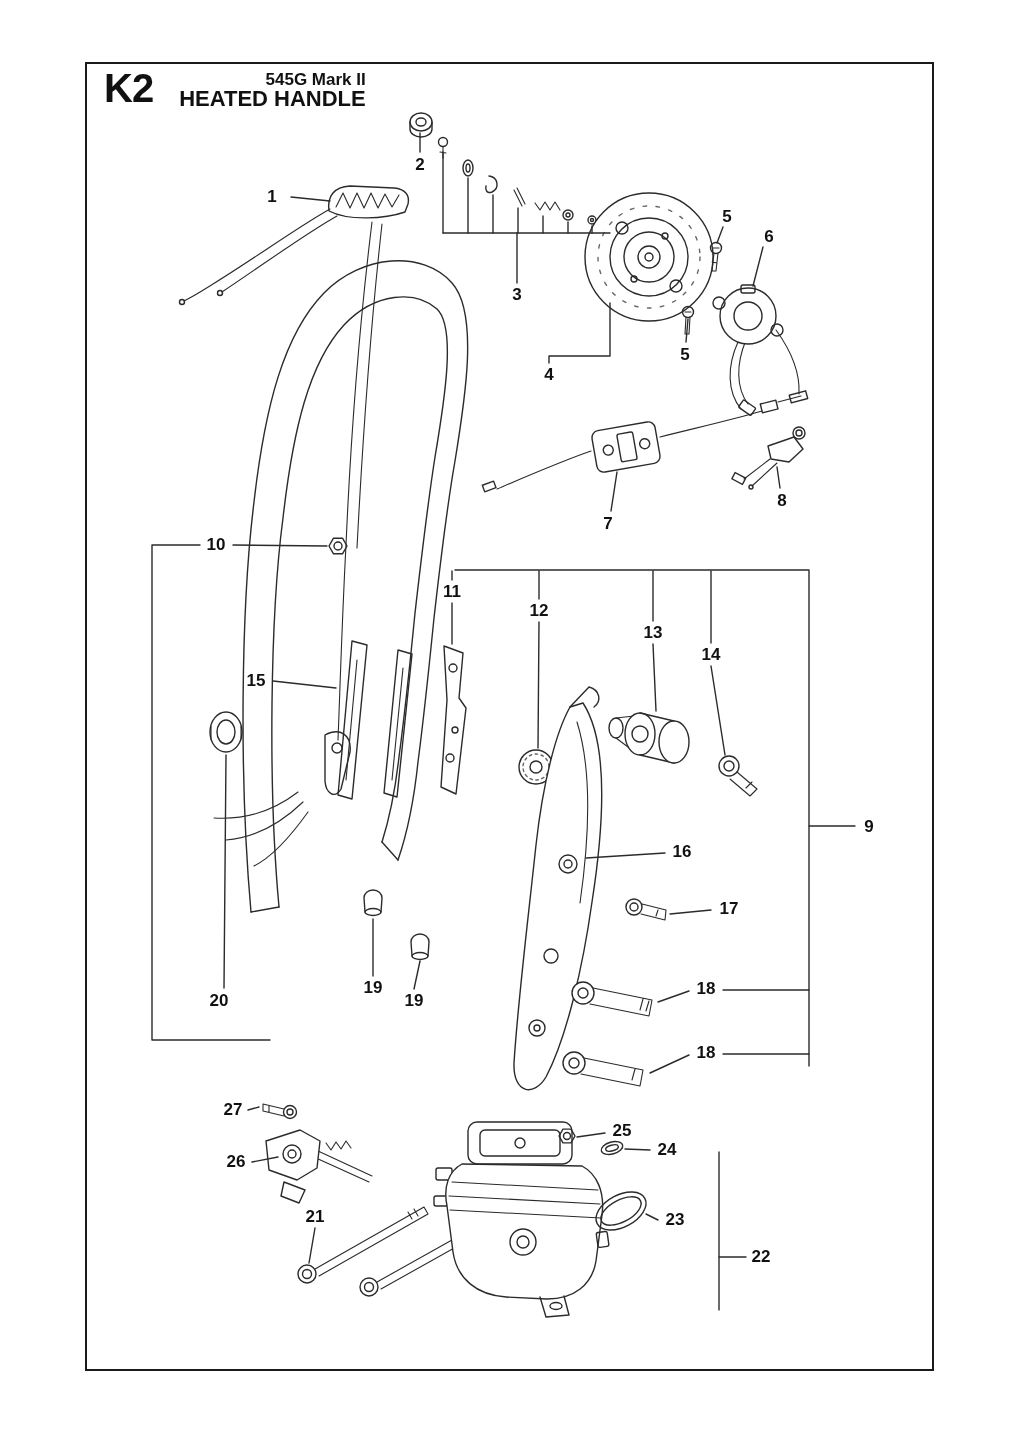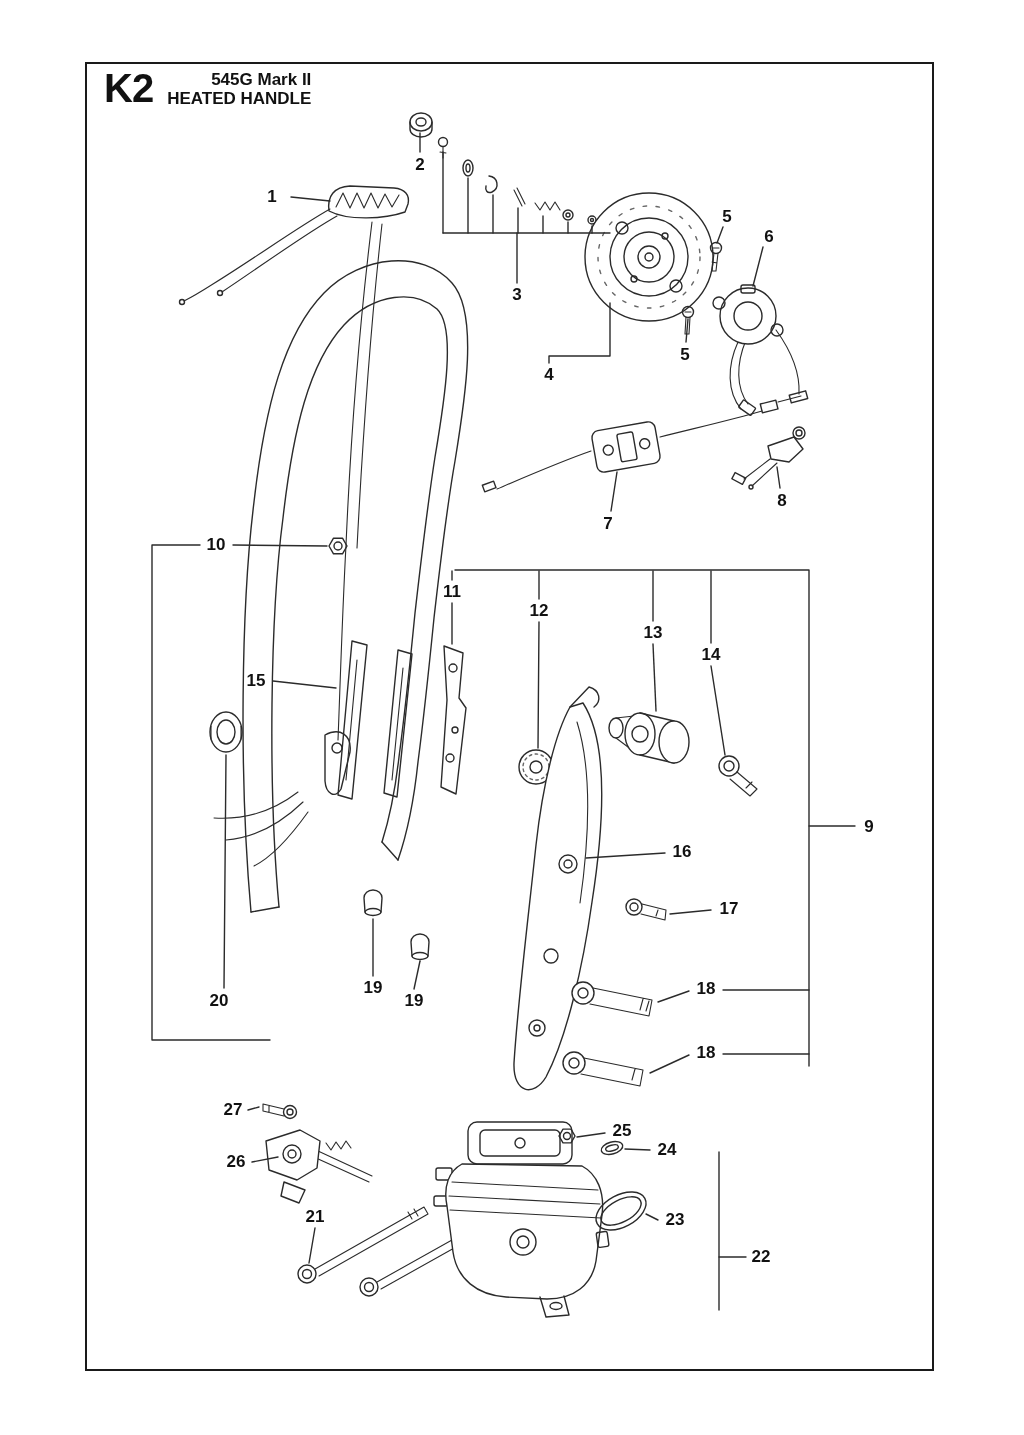--- a/index.html
+++ b/index.html
@@ -14,21 +14,21 @@
     font-family:"Liberation Sans",sans-serif;overflow:hidden;
   }
   .frame{
     position:absolute;left:85px;top:62px;width:849px;height:1309px;
     border:2px solid #1a1a1a;background:var(--bg);box-sizing:border-box;
   }
   .titleblock{position:absolute;left:104px;top:68px;display:flex;align-items:flex-start;z-index:5;}
   .code{font-size:40px;font-weight:bold;color:#111;line-height:1;letter-spacing:-1px;}
   .titletext{margin-left:14px;margin-top:2px;}
   .model{font-size:17px;font-weight:bold;color:#111;line-height:19px;text-align:right;}
-  .name{font-size:17px;font-weight:bold;color:#111;line-height:19px;}
+  .name{font-size:22px;font-weight:bold;color:#111;line-height:19px;margin-left:12px;}
   svg.art{position:absolute;left:0;top:0;width:1024px;height:1435px;}
   .art path,.art circle,.art ellipse,.art line,.art rect,.art polygon,.art polyline{
     stroke:var(--ink);stroke-width:1.4;fill:none;stroke-linecap:round;stroke-linejoin:round;
   }
   .art .thin{stroke-width:1.1;}
   .art .whitefill{fill:#ffffff;}
   .art .fins{stroke:var(--fin);}
   .leader{stroke:var(--leader);stroke-width:1.2;fill:none;}
   .callout{
     font-family:"Liberation Sans",sans-serif;font-size:17px;font-weight:bold;

